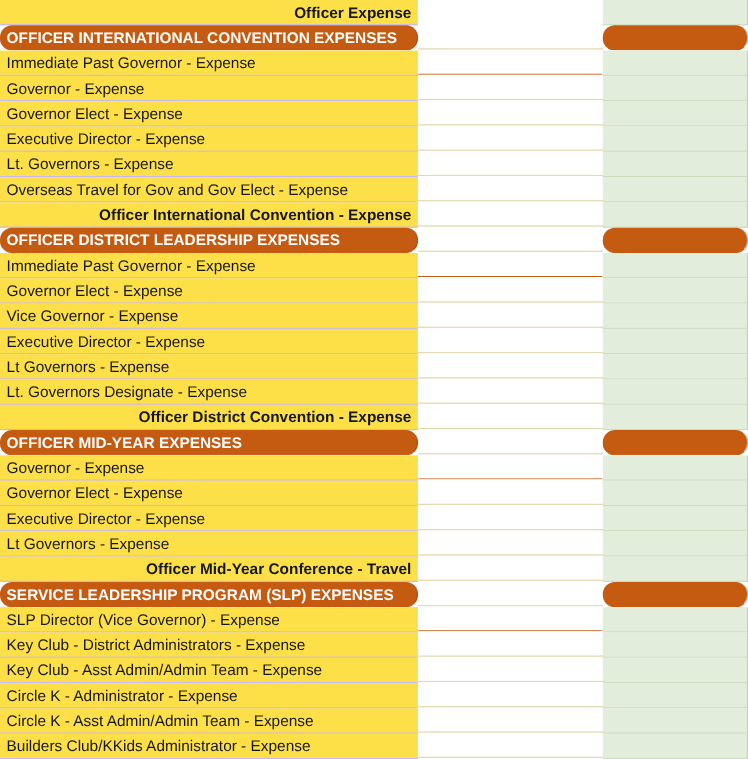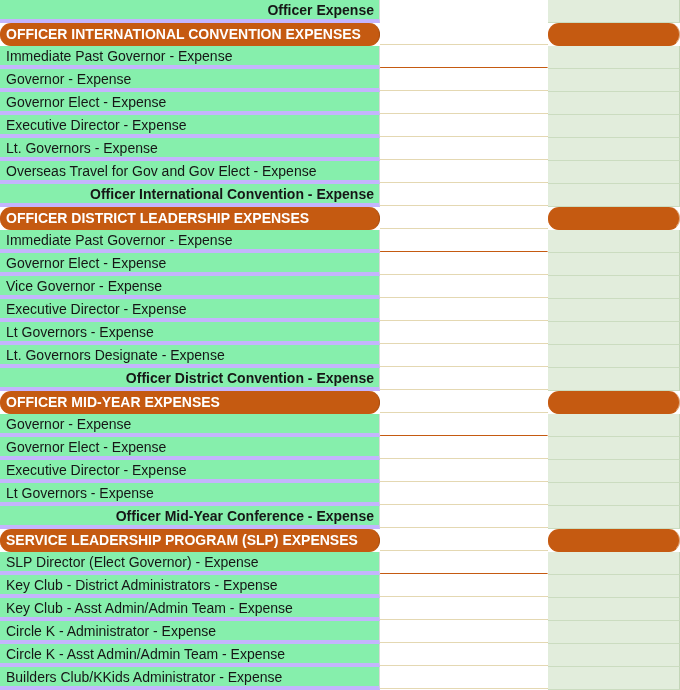--- a/index.html
+++ b/index.html
@@ -21,23 +21,23 @@
   .cell {
     box-sizing: border-box;
     display: flex;
     align-items: center;
     white-space: nowrap;
     overflow: hidden;
     line-height: 1;
   }
   
   .c-label {
-    background: #86efac;
+    background: #fde047;
     border-right: 1px solid #d9d9d9;
-    border-bottom: 4px solid #c4b5fd;
+    border-bottom: 1px solid #c4b5fd;
     padding: 0 5px 0 6px;
   }
   
   .c-amount {
     background: #faefcd;
     border-right: 1px solid #ddd0a8;
     border-bottom: 1px solid #e4d8b2;
     justify-content: flex-end;
     padding-right: 7px;
     margin-top: 44px;
@@ -137,27 +137,27 @@
     <div class="cell c-empty"></div>
     <div class="cell c-label">Governor Elect - Expense</div>
     <div class="cell c-amount">$300.00</div>
     <div class="cell c-empty"></div>
     <div class="cell c-label">Executive Director - Expense</div>
     <div class="cell c-amount">$300.00</div>
     <div class="cell c-empty"></div>
     <div class="cell c-label">Lt Governors - Expense</div>
     <div class="cell c-amount">$1,500.00</div>
     <div class="cell c-empty"></div>
-    <div class="cell c-label row-total">Officer Mid-Year Conference - Expense</div>
+    <div class="cell c-label row-total">Officer Mid-Year Conference - Travel</div>
     <div class="cell c-amount row-total">$2,400.00</div>
     <div class="cell c-empty"></div>
     <div class="cell c-label row-header">SERVICE LEADERSHIP PROGRAM (SLP) EXPENSES</div>
     <div class="cell c-amount row-header"></div>
     <div class="cell c-empty row-header"></div>
-    <div class="cell c-label">SLP Director (Elect Governor) - Expense</div>
+    <div class="cell c-label">SLP Director (Vice Governor) - Expense</div>
     <div class="cell c-amount">$1,250.00</div>
     <div class="cell c-empty"></div>
     <div class="cell c-label">Key Club - District Administrators - Expense</div>
     <div class="cell c-amount">$2,500.00</div>
     <div class="cell c-empty"></div>
     <div class="cell c-label">Key Club - Asst Admin/Admin Team - Expense</div>
     <div class="cell c-amount">$0.00</div>
     <div class="cell c-empty"></div>
     <div class="cell c-label">Circle K - Administrator - Expense</div>
     <div class="cell c-amount">$3,000.00</div>

